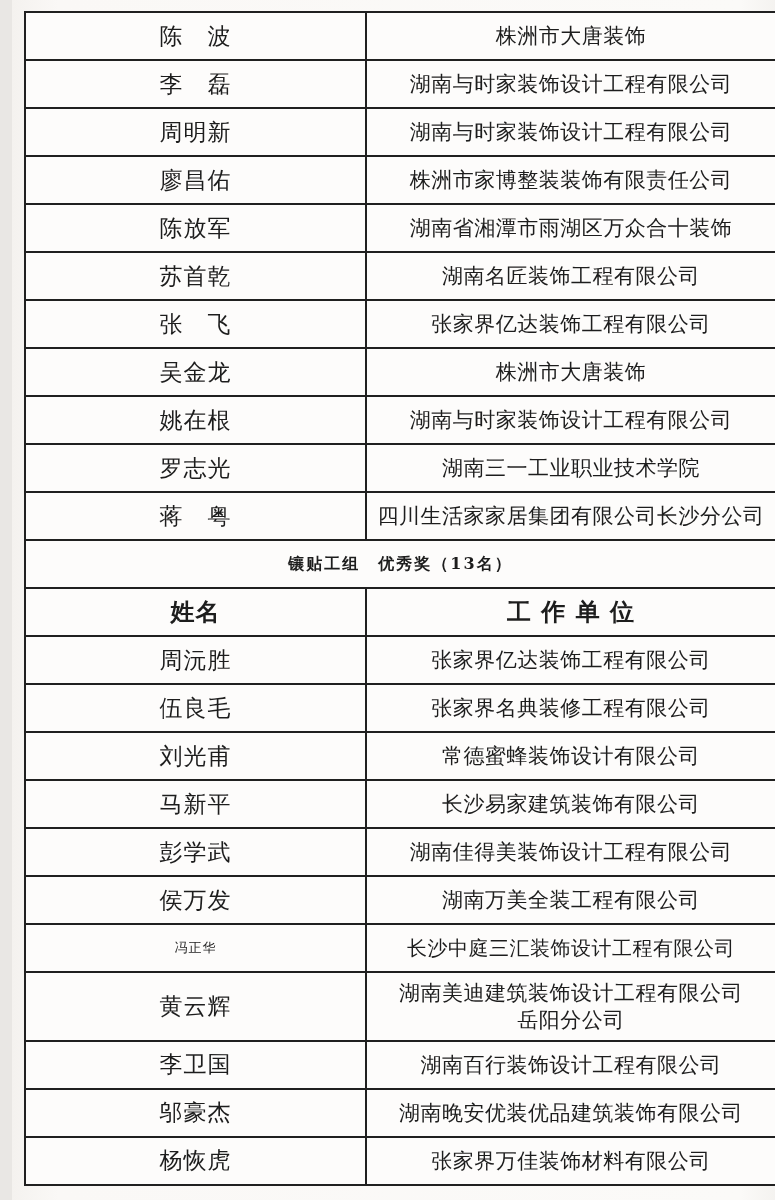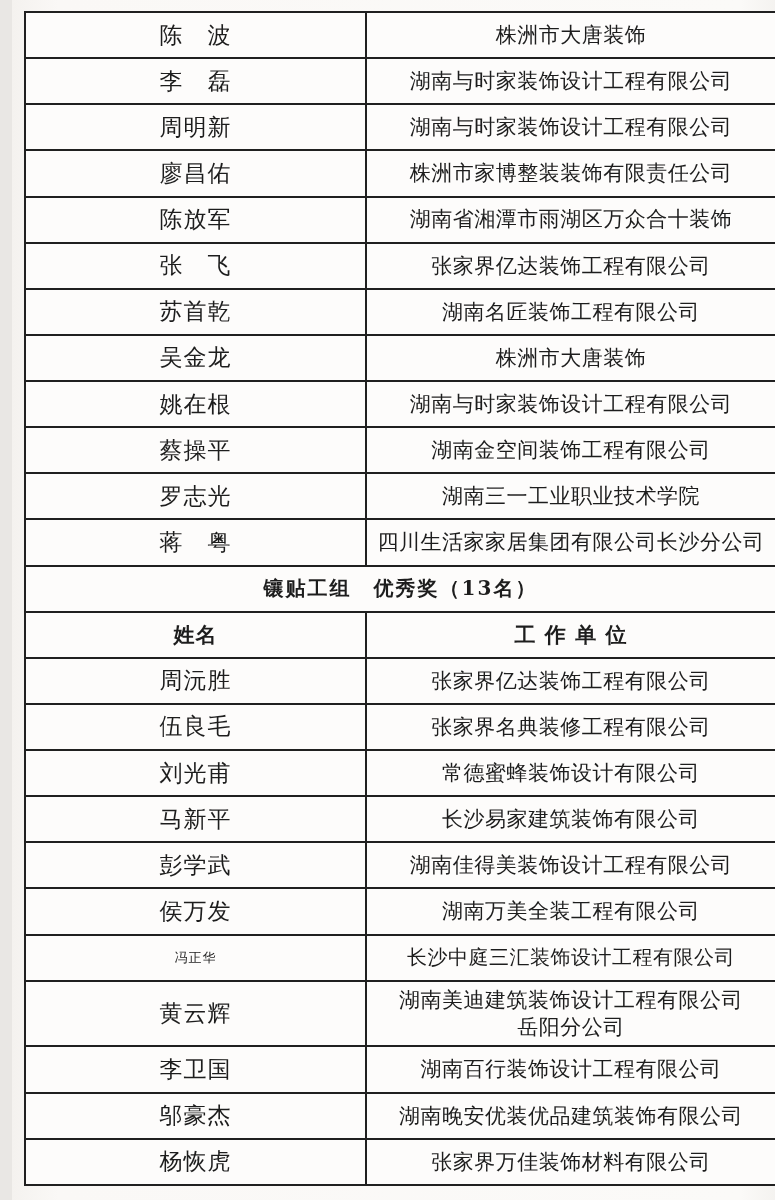--- a/index.html
+++ b/index.html
@@ -43,26 +43,26 @@
   .unit-cell {
     font-size: 21px;
     letter-spacing: 0.5px;
     white-space: pre-line;
     line-height: 1.25;
   }
   tr.small-row .name-cell { font-size: 13px; }
   tr.small-row .unit-cell { font-size: 20px; }
   tr.section-row td {
     font-weight: bold;
-    font-size: 20px;
+    font-size: 16px;
     letter-spacing: 2px;
   }
   tr.header-row td {
     font-weight: bold;
-    font-size: 21px;
+    font-size: 24px;
     letter-spacing: 1px;
   }
 </style>
 </head>
 <body>
 
 <div class="page">
   <table class="award-table">
     <colgroup>
       <col style="width:341px">
@@ -83,38 +83,34 @@
       </tr>
       <tr>
         <td class="name-cell">廖昌佑</td>
         <td class="unit-cell">株洲市家博整装装饰有限责任公司</td>
       </tr>
       <tr>
         <td class="name-cell">陈放军</td>
         <td class="unit-cell">湖南省湘潭市雨湖区万众合十装饰</td>
       </tr>
       <tr>
+        <td class="name-cell">苏首乾</td>
+        <td class="unit-cell">湖南名匠装饰工程有限公司</td>
+      </tr>
+      <tr>
         <td class="name-cell">张　飞</td>
         <td class="unit-cell">张家界亿达装饰工程有限公司</td>
-      </tr>
-      <tr>
-        <td class="name-cell">苏首乾</td>
-        <td class="unit-cell">湖南名匠装饰工程有限公司</td>
       </tr>
       <tr>
         <td class="name-cell">吴金龙</td>
         <td class="unit-cell">株洲市大唐装饰</td>
       </tr>
       <tr>
         <td class="name-cell">姚在根</td>
         <td class="unit-cell">湖南与时家装饰设计工程有限公司</td>
-      </tr>
-      <tr>
-        <td class="name-cell">蔡操平</td>
-        <td class="unit-cell">湖南金空间装饰工程有限公司</td>
       </tr>
       <tr>
         <td class="name-cell">罗志光</td>
         <td class="unit-cell">湖南三一工业职业技术学院</td>
       </tr>
       <tr>
         <td class="name-cell">蒋　粤</td>
         <td class="unit-cell">四川生活家家居集团有限公司长沙分公司</td>
       </tr>
 

